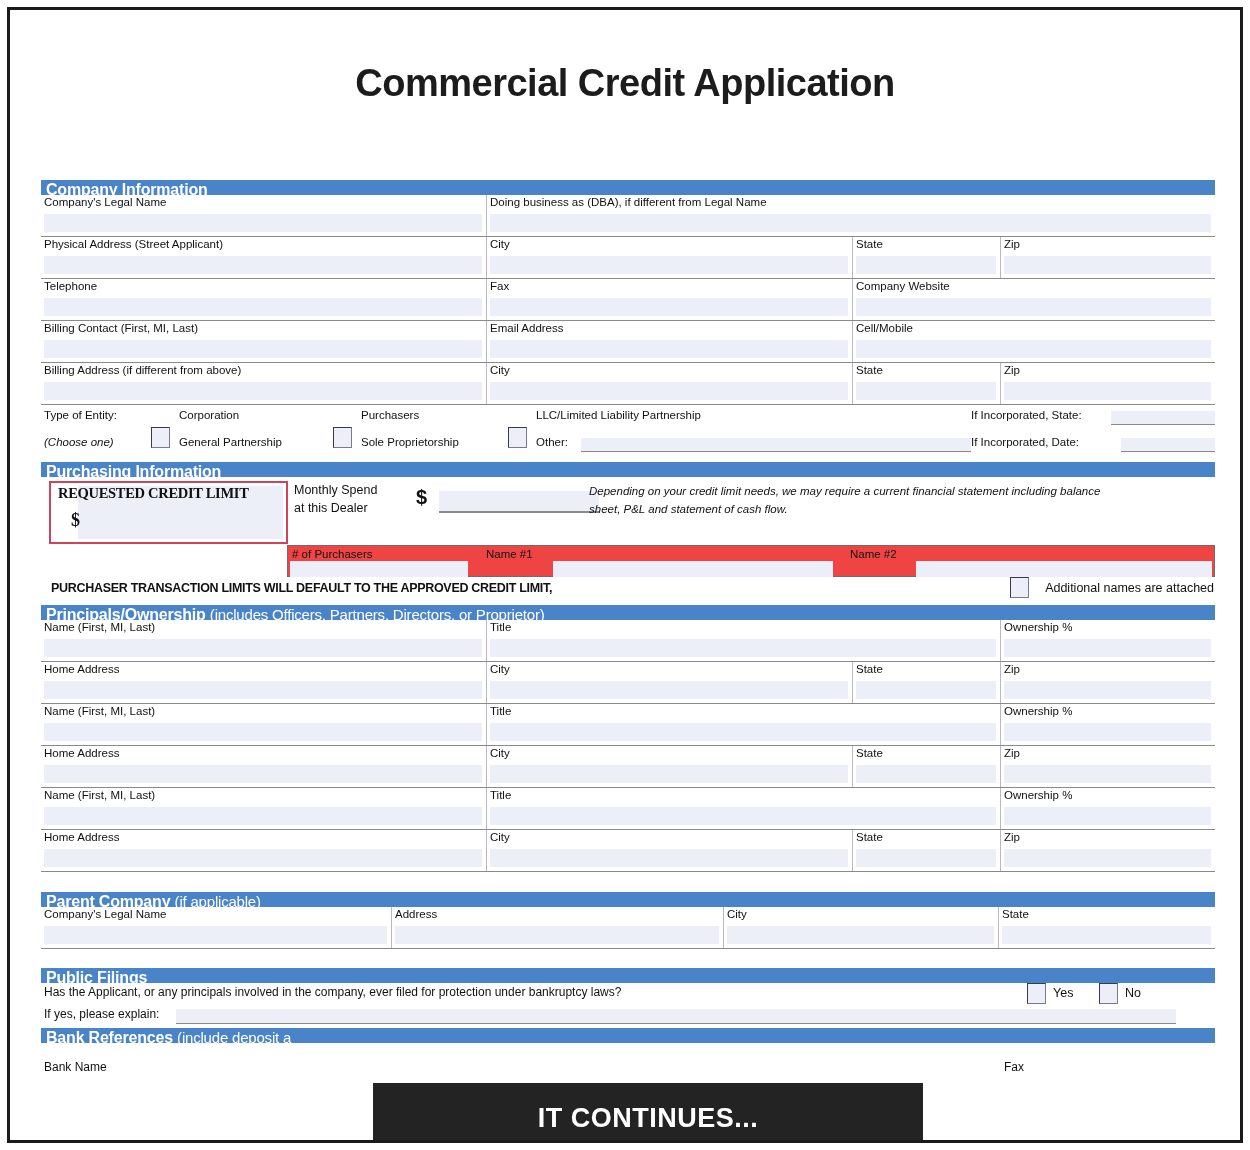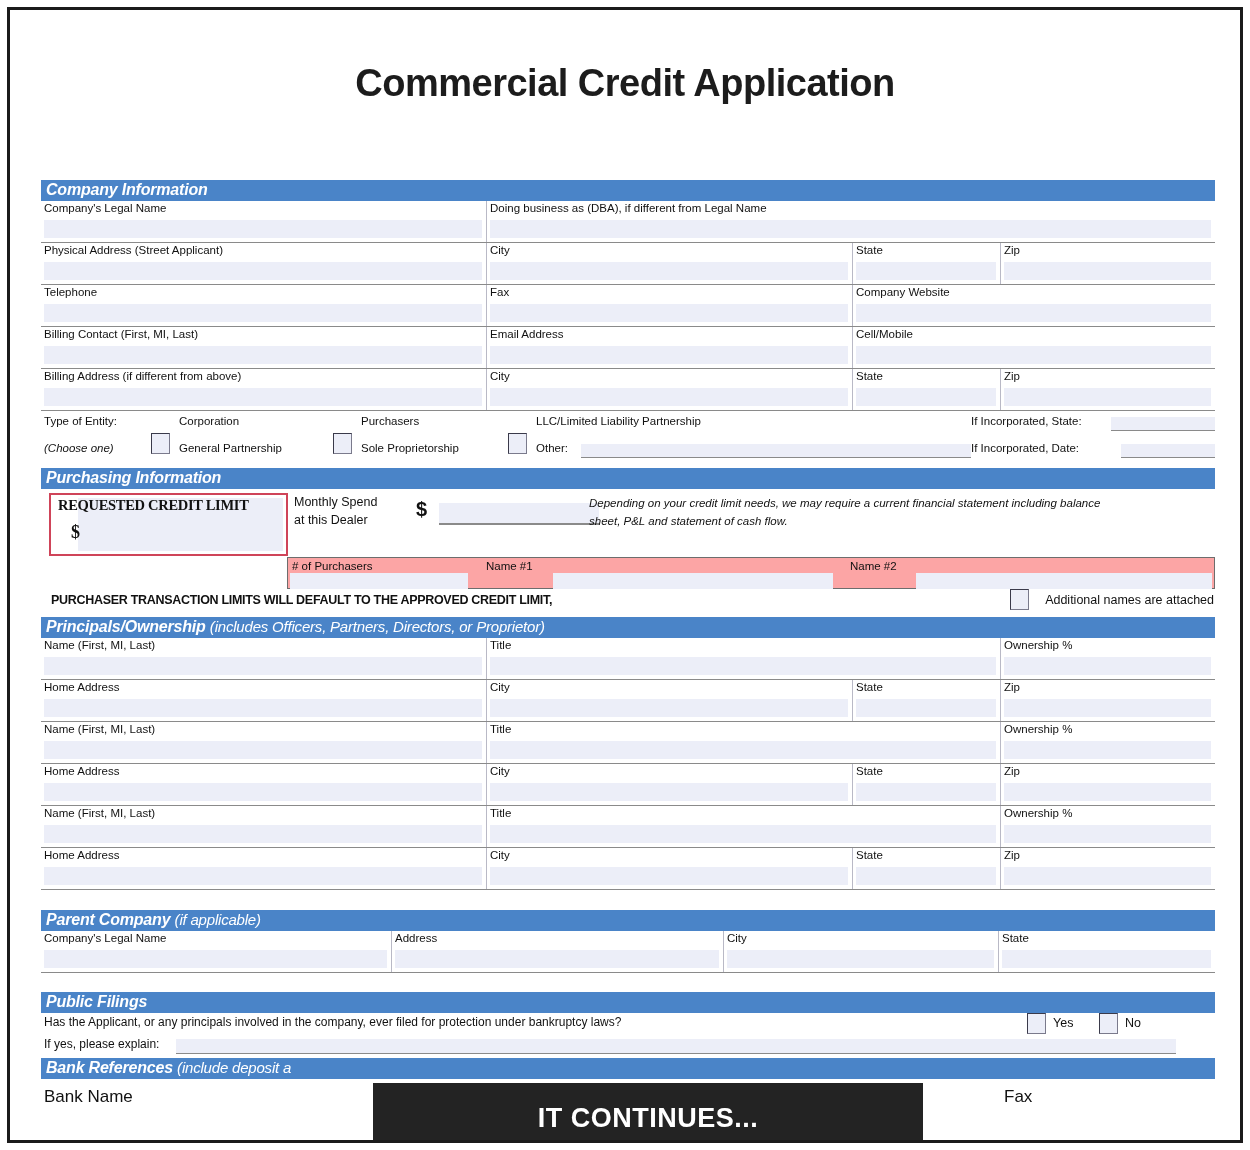--- a/index.html
+++ b/index.html
@@ -57,29 +57,28 @@
     position: absolute;
     left: 31px;
     top: 170px;
     width: 1174px;
   }
 
   
   .sec-head {
     background: #4a84c8;
     color: #ffffff;
-    height: 21px;
+    height: 15px;
     line-height: 20px;
     padding: 0 0 1px 5px;
     font-size: 16px;
     font-weight: bold;
     letter-spacing: -0.2px;
     white-space: nowrap;
     overflow: hidden;
-    font-style: italic;
   }
   .sec-head .sub {
     font-weight: normal;
     font-size: 15px;
   }
 
   
   .row {
     display: flex;
     width: 100%;
@@ -184,21 +183,21 @@
     font-style: italic;
     color: #111;
     white-space: nowrap;
     line-height: 16px;
   }
   .purchaser-strip {
     position: absolute;
     left: 246px; top: 68px;
     width: 928px; height: 32px;
     border: 1.4px solid #6d6d6d;
-    background: #fca5a5;
+    background: #ef4444;
   }
   .purchaser-strip .ps-lbl {
     position: absolute;
     top: 2px;
     font-size: 11.5px;
     color: #111;
     white-space: nowrap;
   }
   .purchaser-strip .ps-fill {
     position: absolute;
@@ -253,22 +252,22 @@
     left: 135px; top: 26px;
     width: 1000px; height: 15px;
     background: #eceef8;
     border-bottom: 1.4px solid #8a8a8a;
   }
   .pf .yn { position: absolute; font-size: 12.5px; color: #111; }
 
   
   .bankrow { position: relative; width: 100%; height: 40px; }
   .bankrow .lbl {
-    position: absolute; top: 8px;
-    font-size: 17px; color: #111; white-space: nowrap;
+    position: absolute; top: 17px;
+    font-size: 12px; color: #111; white-space: nowrap;
   }
 
   
   .continues {
     position: absolute;
     left: 363px;
     top: 1073px;
     width: 550px;
     height: 70px;
     background: #232323;

